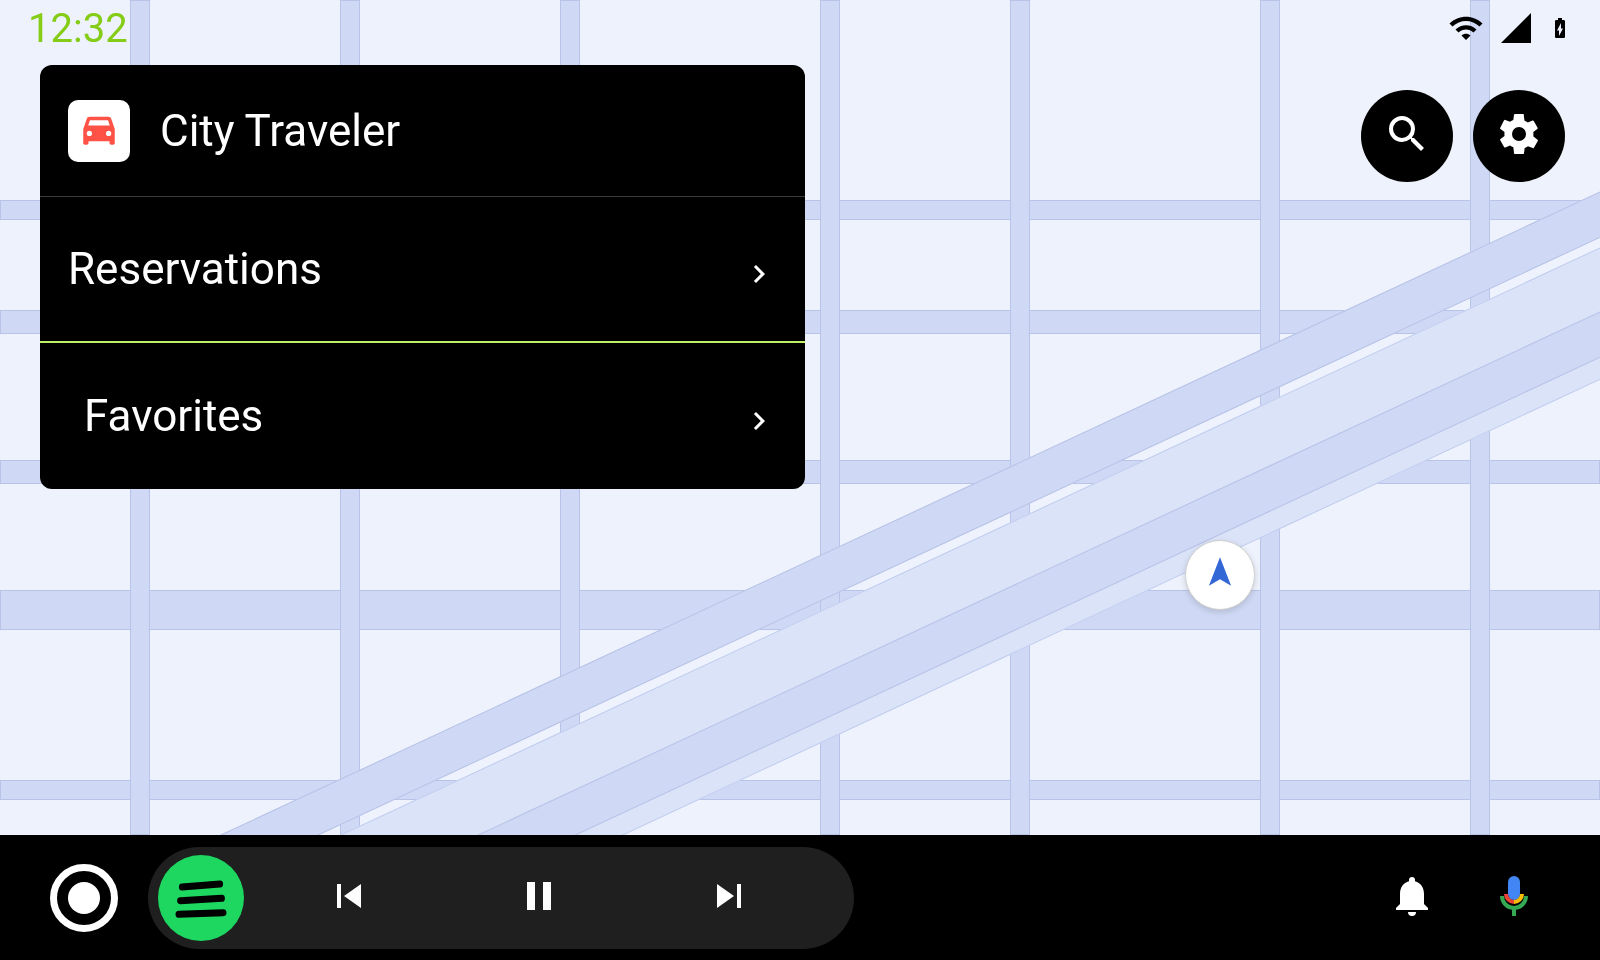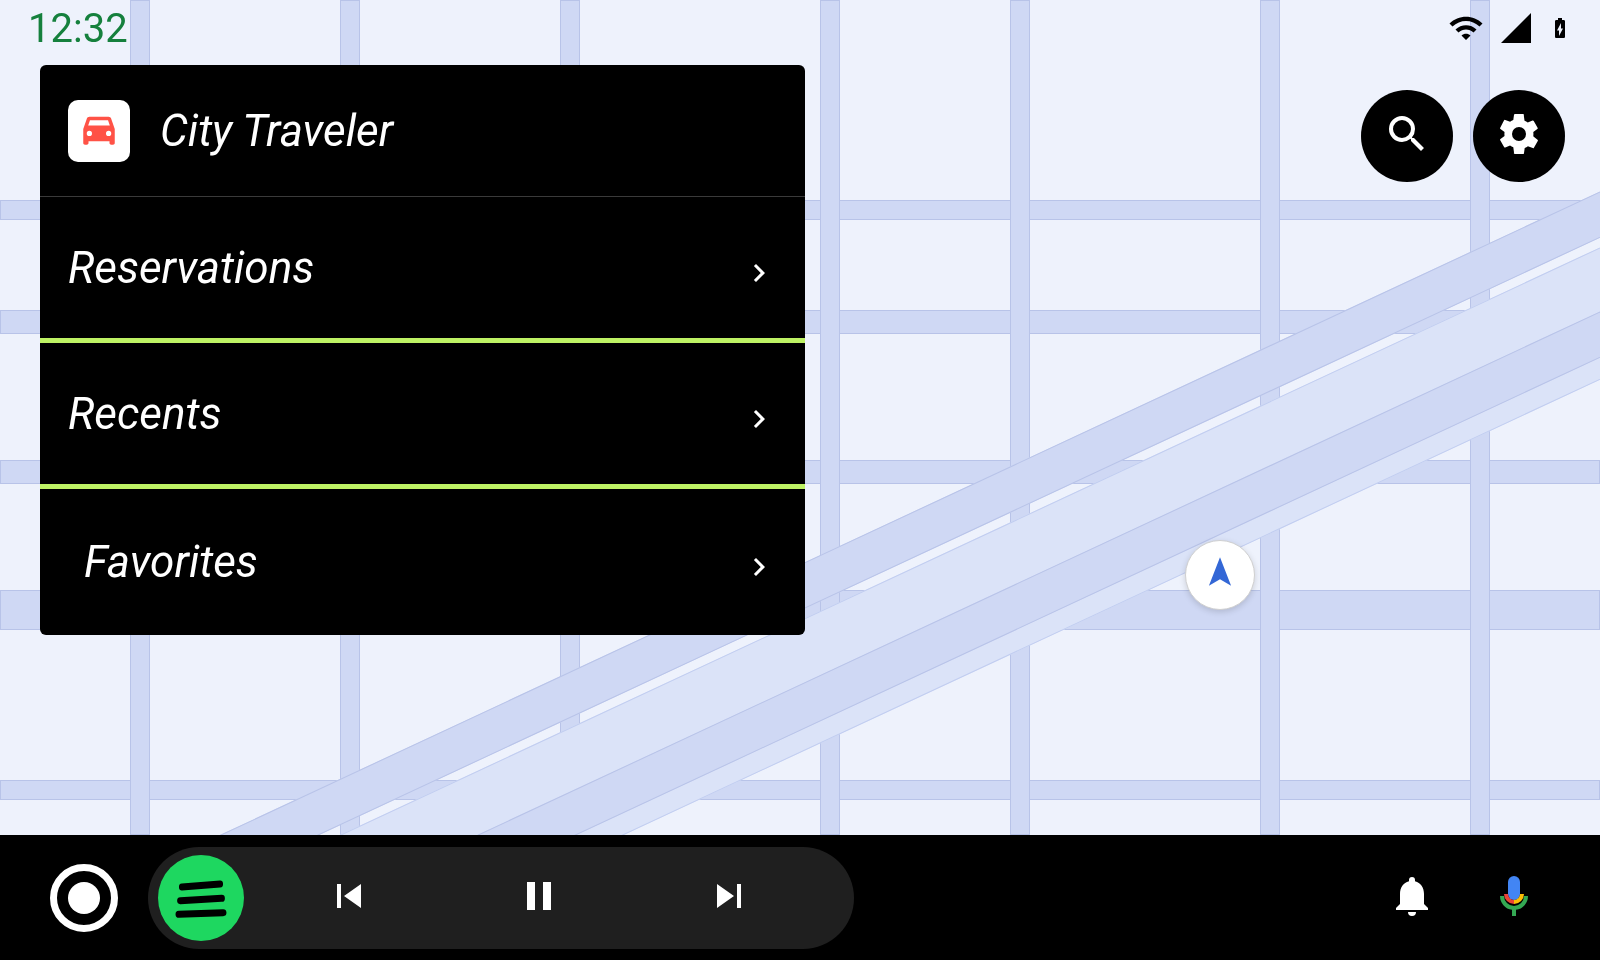--- a/index.html
+++ b/index.html
@@ -30,21 +30,21 @@
 
   
   .status-bar {
     position: absolute;
     left: 0; right: 0; top: 0;
     height: 56px;
     display: flex;
     align-items: center;
     justify-content: space-between;
     padding: 0 28px;
-    color: #15803d;
+    color: #84cc16;
   }
   .status-time {
     font-size: 40px;
     font-weight: 400;
   }
   .status-right {
     display: flex;
     align-items: center;
     gap: 14px;
   }
@@ -84,23 +84,22 @@
     box-shadow: 0 2px 6px rgba(0,0,0,.15);
   }
   .puck svg { width: 38px; height: 38px; fill: #3367d6; }
 
   
   .panel {
     position: absolute;
     left: 40px; top: 65px;
     width: 765px;
     background: #000;
-    border-radius: 6px;
+    border-radius: 12px;
     overflow: hidden;
-    font-style: italic;
   }
   .panel-header, .panel-item {
     display: flex;
     align-items: center;
     padding: 0 28px;
     color: #fff;
   }
   .panel-header {
     height: 132px;
     border-bottom: 1px solid #3a3a3a;
@@ -114,21 +113,21 @@
     align-items: center;
     justify-content: center;
   }
   .panel-app-icon svg { width: 42px; height: 42px; fill: #ff5246; }
   .panel-title {
     font-size: 44px;
     font-weight: 400;
   }
   .panel-item {
     height: 146px;
-    border-bottom: 5px solid #bef264;
+    border-bottom: 2px solid #bef264;
     justify-content: space-between;
     font-size: 44px;
     font-weight: 400;
     cursor: pointer;
   }
   .panel-item:last-child { border-bottom: none; margin-left: 16px; }
   .chev { width: 36px; height: 36px; }
   .chev svg { width: 100%; height: 100%; fill: #fff; }
 
   
@@ -292,28 +291,20 @@
 
     <div class="panel-item">
       <span>Reservations</span>
       <span class="chev">
         <svg viewBox="0 0 24 24">
             <path d="M8.59 16.59L13.17 12 8.59 7.41 10 6l6 6-6 6-1.41-1.41z"></path>
           </svg>
       </span>
     </div>
     <div class="panel-item">
-      <span>Recents</span>
-      <span class="chev">
-        <svg viewBox="0 0 24 24">
-            <path d="M8.59 16.59L13.17 12 8.59 7.41 10 6l6 6-6 6-1.41-1.41z"></path>
-          </svg>
-      </span>
-    </div>
-    <div class="panel-item">
       <span>Favorites</span>
       <span class="chev">
         <svg viewBox="0 0 24 24">
             <path d="M8.59 16.59L13.17 12 8.59 7.41 10 6l6 6-6 6-1.41-1.41z"></path>
           </svg>
       </span>
     </div>
   </div>
 
   <div class="bottombar">

